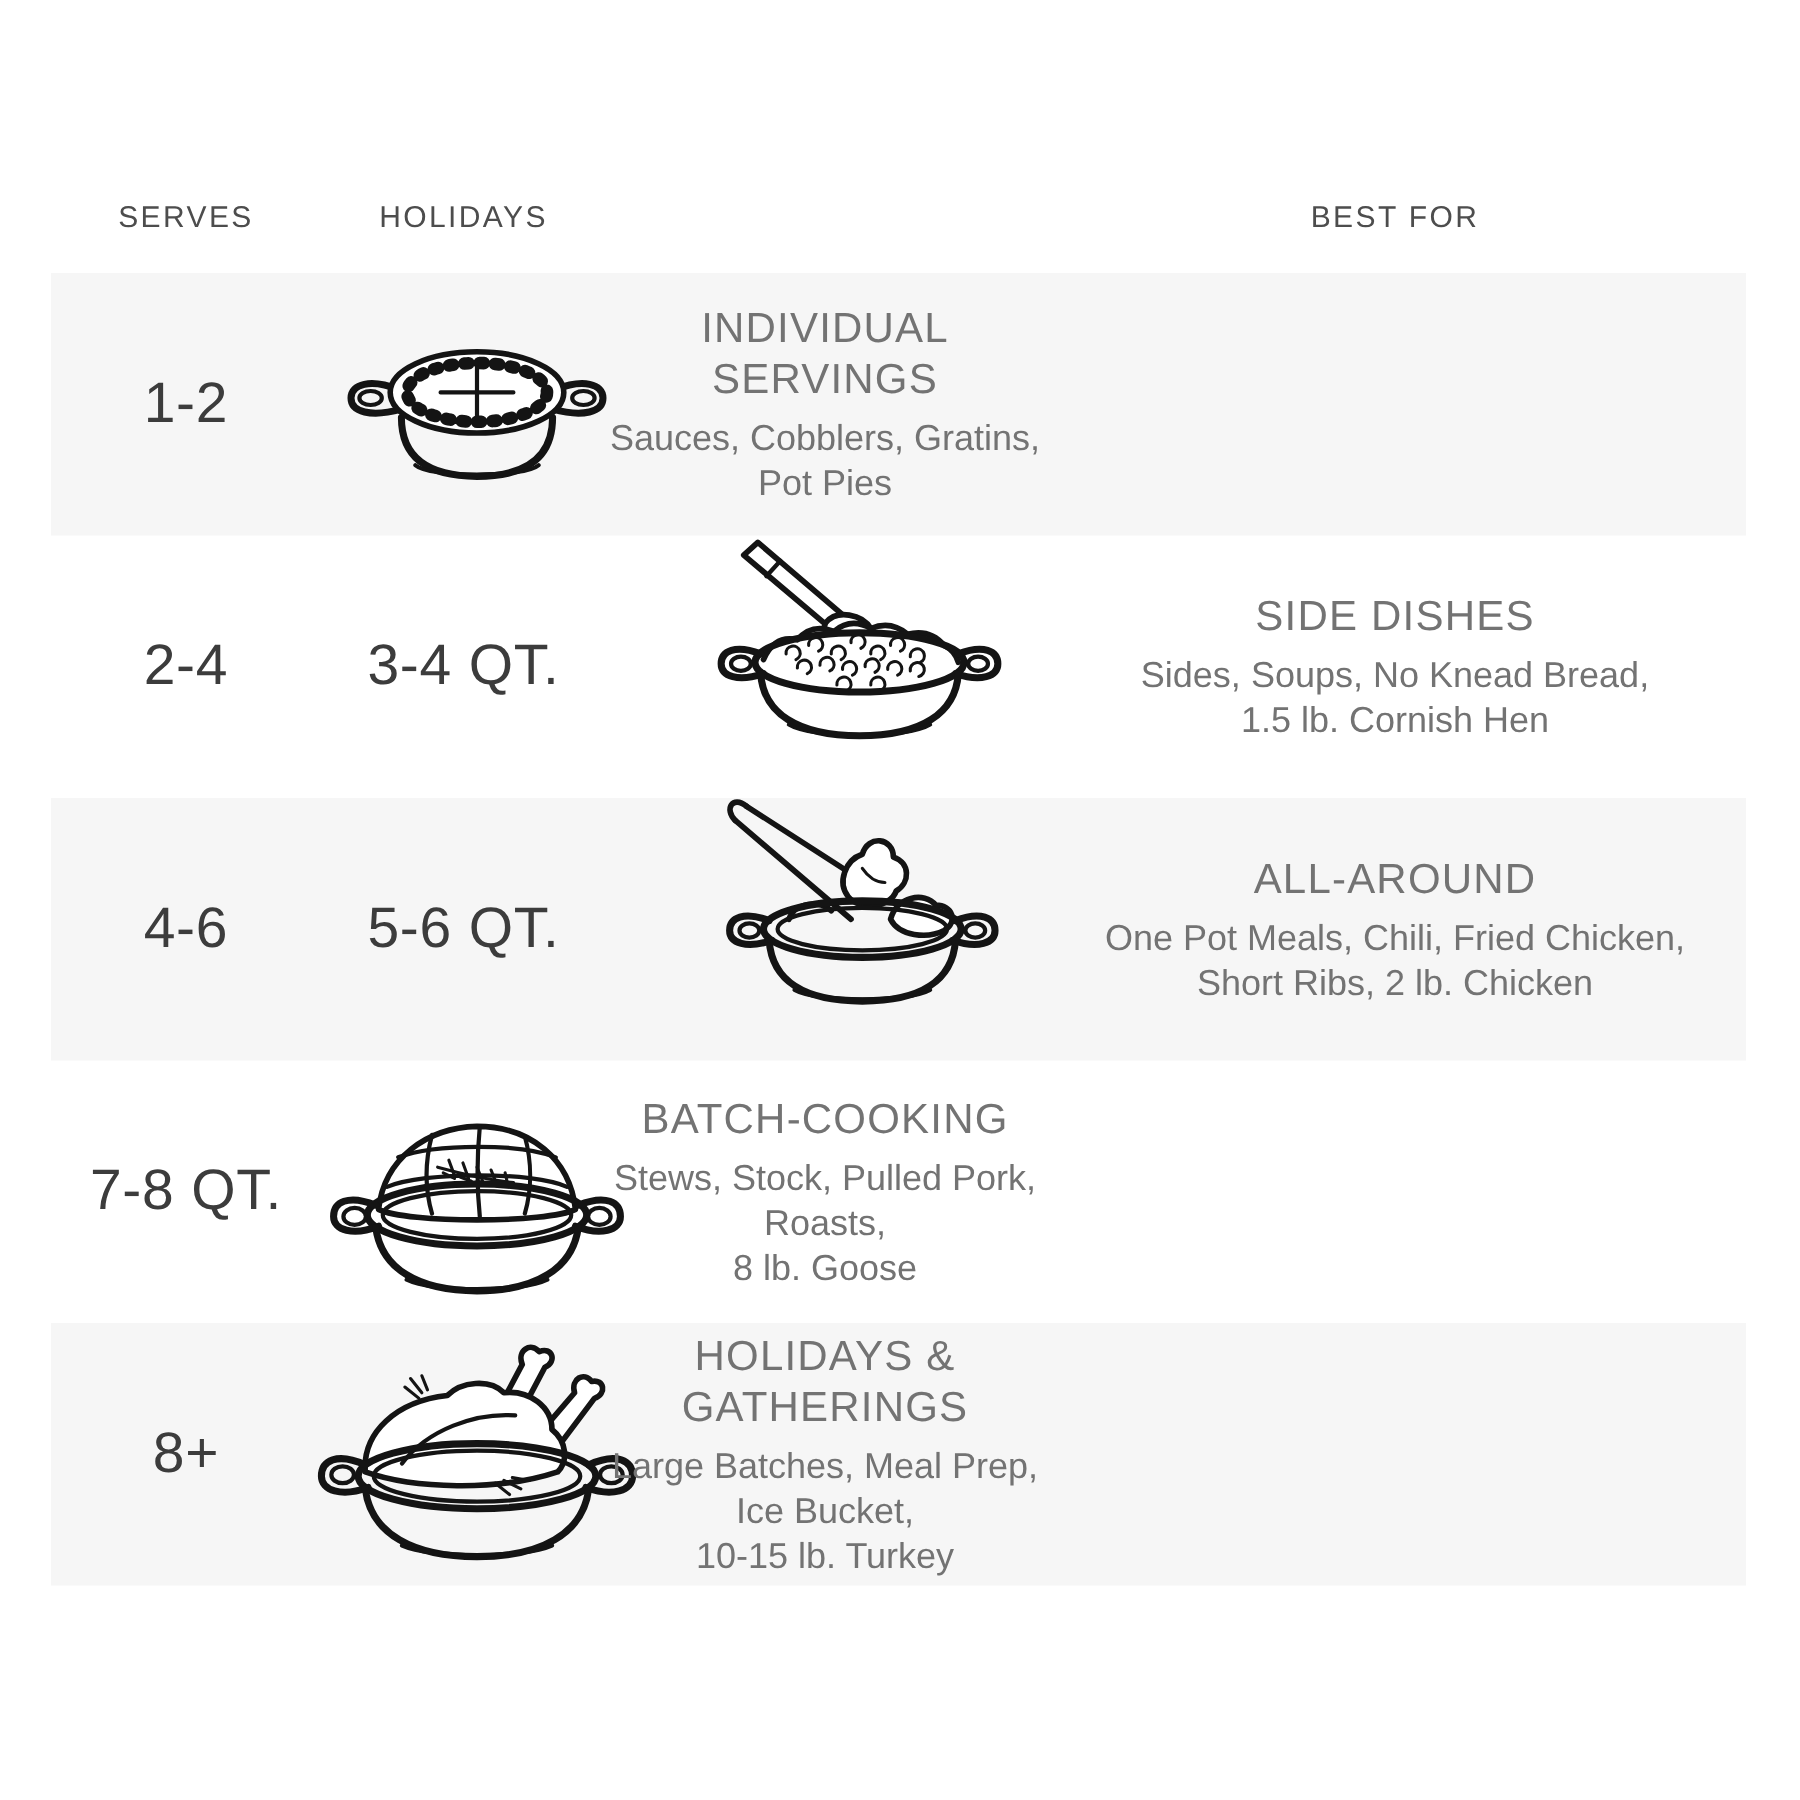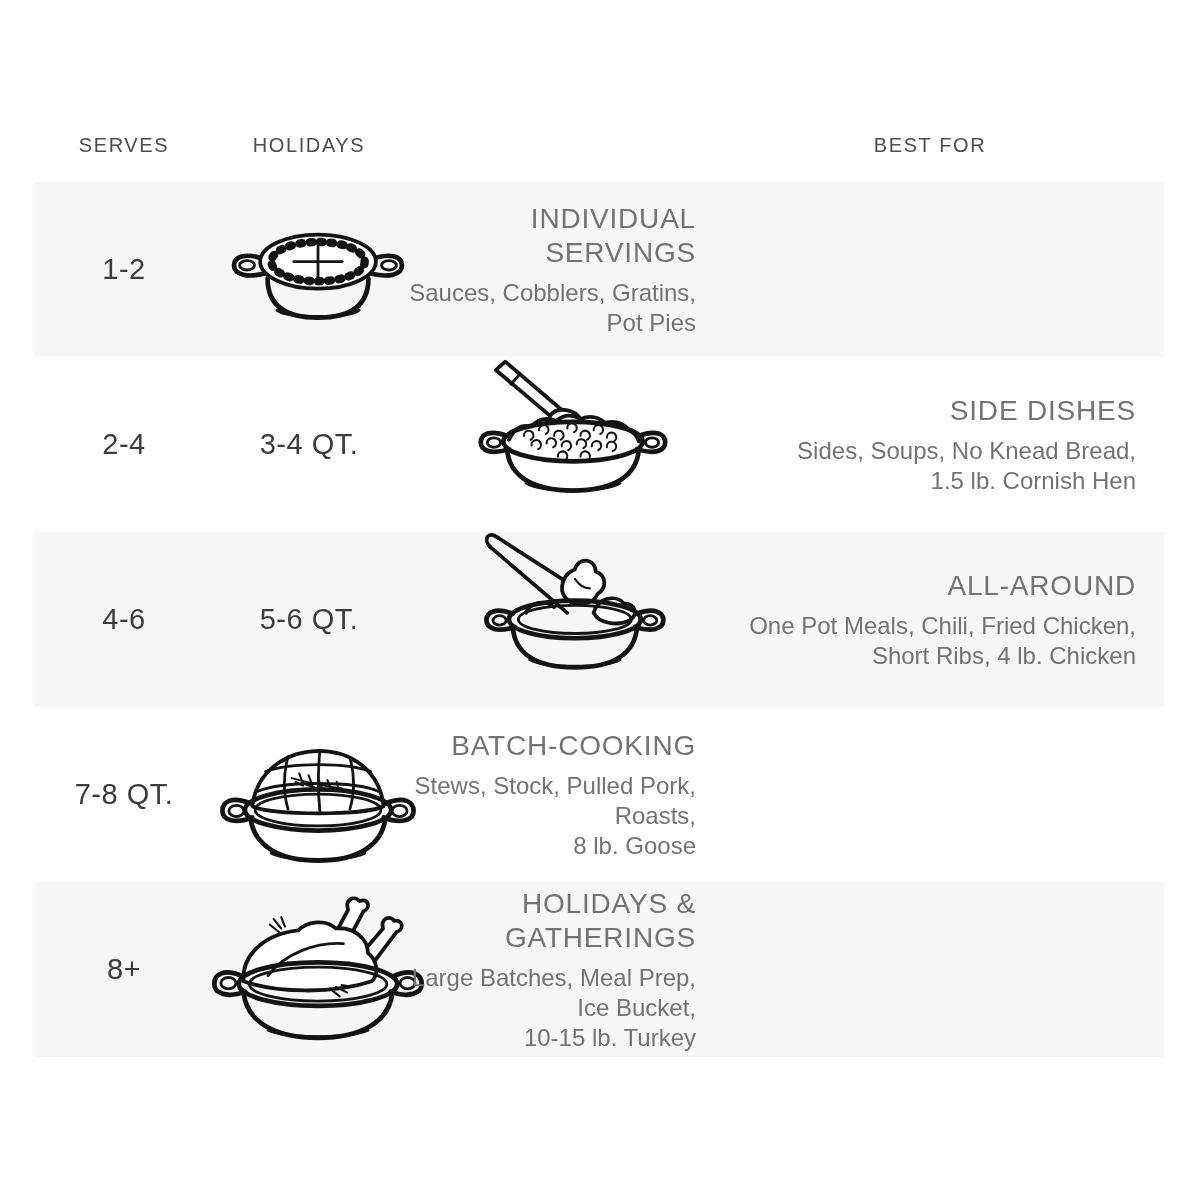--- a/index.html
+++ b/index.html
@@ -6,25 +6,25 @@
   html,body { width:1200px; height:1200px; background:#ffffff;
     font-family:"Liberation Sans", sans-serif; }
   .page { position:relative; width:1200px; height:1092px; background:#ffffff; overflow:hidden; }
   .table { position:absolute; top:108px; left:34px; width:1130px; }
   .hdr-row, .row { display:grid; grid-template-columns:180px 190px 320px 1fr; align-items:center; }
   .hdr-row { height:74px; }
   .hdr-cell { text-align:center; font-size:20px; letter-spacing:1.6px; color:#4d4d4d; }
   .hdr-best { padding-right:28px; }
   .row { height:175px; }
   .row.alt { background:#f6f6f6; }
-  .cell-val { text-align:center; font-size:29px; color:#3c3c3c; letter-spacing:0.5px; }
+  .cell-val { text-align:center; font-size:38px; color:#3c3c3c; letter-spacing:0.5px; }
   .cell-illo { display:flex; justify-content:center; align-items:center; padding-left:18px; }
   .cell-illo svg { overflow:visible; display:block; }
   .raise { margin-top:-20px; }
-  .cell-best { text-align:right; padding-right:28px; color:#737373; }
+  .cell-best { text-align:center; padding-right:28px; color:#737373; }
   .best-title { font-size:28px; line-height:34px; letter-spacing:0.8px; white-space:pre-line; }
   .best-sub { font-size:24px; line-height:30px; margin-top:8px; white-space:pre-line; }
   .ln { fill:none; stroke:#141414; stroke-linecap:round; stroke-linejoin:round; }
   .w5 { stroke-width:5; } .w4 { stroke-width:4; } .w3 { stroke-width:3; }
   .w2 { stroke-width:2.2; }
   .wh { fill:#ffffff; }
   .crimp { stroke-dasharray:3 8; stroke-width:9; }
 </style>
 </head>
 <body>
@@ -125,21 +125,21 @@
           <path class="ln w5" d="M 178 89 C 196 82 206 87 206 96 C 206 105 194 109 176 103"></path>
           <ellipse class="ln w3" cx="192" cy="96" rx="7" ry="5"></ellipse>
 
           <path class="ln w5" d="M 46 103 C 48 131 70 146 112 146 C 154 146 176 131 178 103"></path>
           <path class="ln w3" d="M 64 138 C 80 147 144 147 160 138"></path>
         </svg>
       </div>
       <div class="cell-best">
         <div class="best-title">ALL-AROUND</div>
         <div class="best-sub">One Pot Meals, Chili, Fried Chicken,
-Short Ribs, 4 lb. Chicken</div>
+Short Ribs, 2 lb. Chicken</div>
       </div>
     </div>
 
     <div class="row">
       <div class="cell-val">7-8 QT.</div>
       <div class="cell-illo">
         <svg width="210" height="150" viewBox="0 0 220 160" role="img" aria-label="pot-with-trussed-roast-illustration">
 
           <path class="ln w4 wh" d="M 40 92 C 44 56 74 34 110 33 C 148 33 176 56 180 92 C 160 102 60 102 40 92 Z"></path>
 

